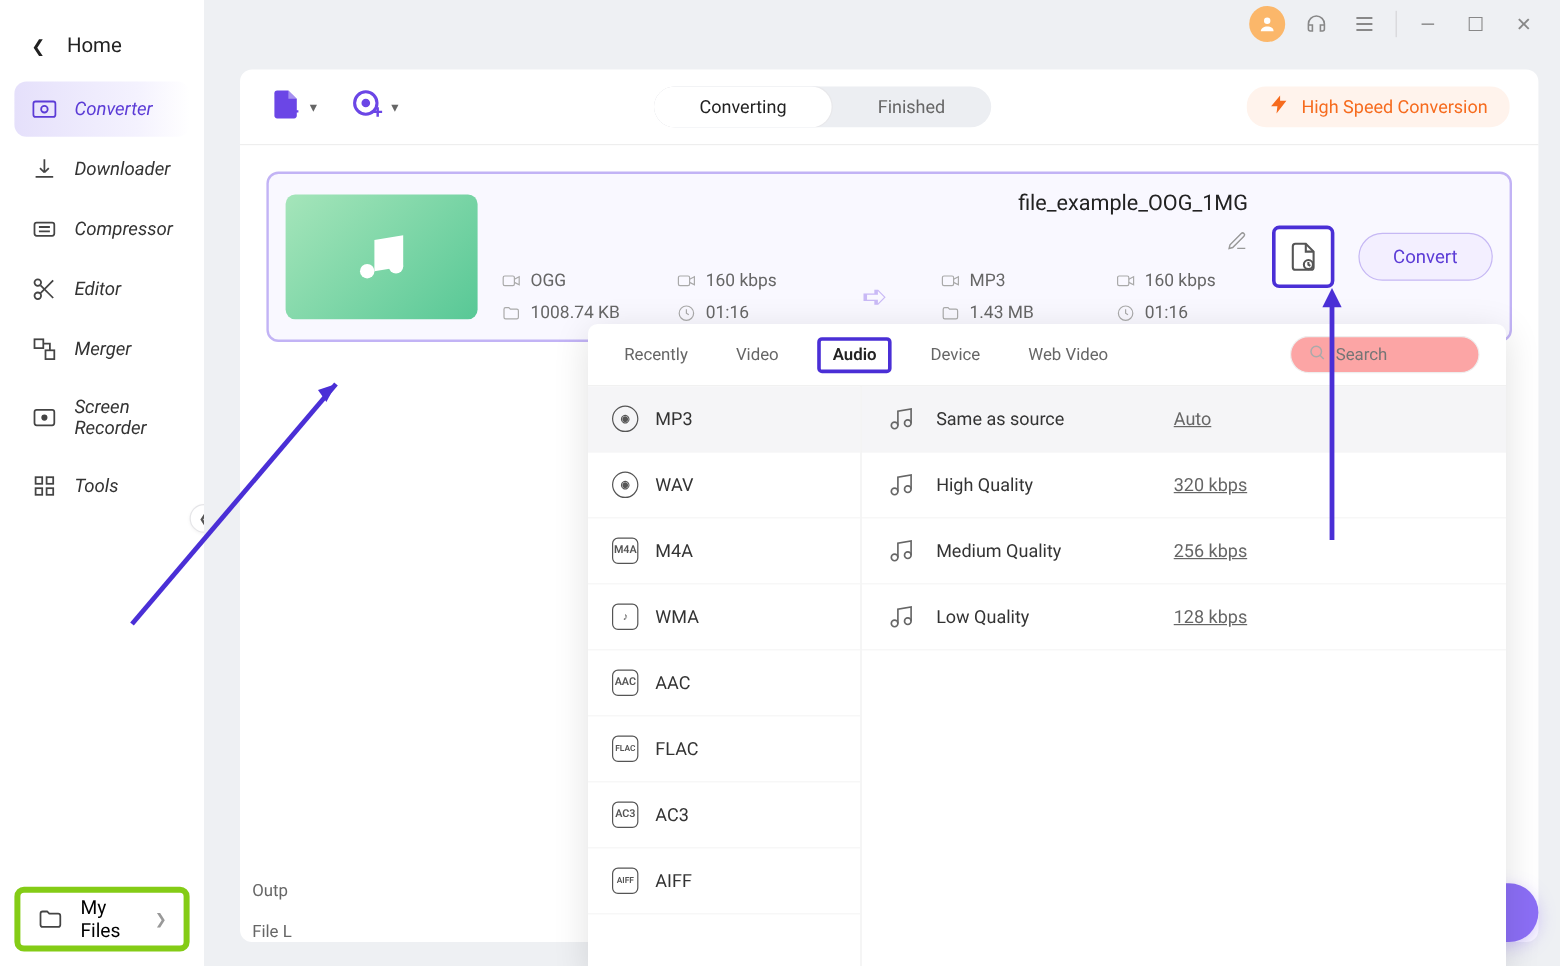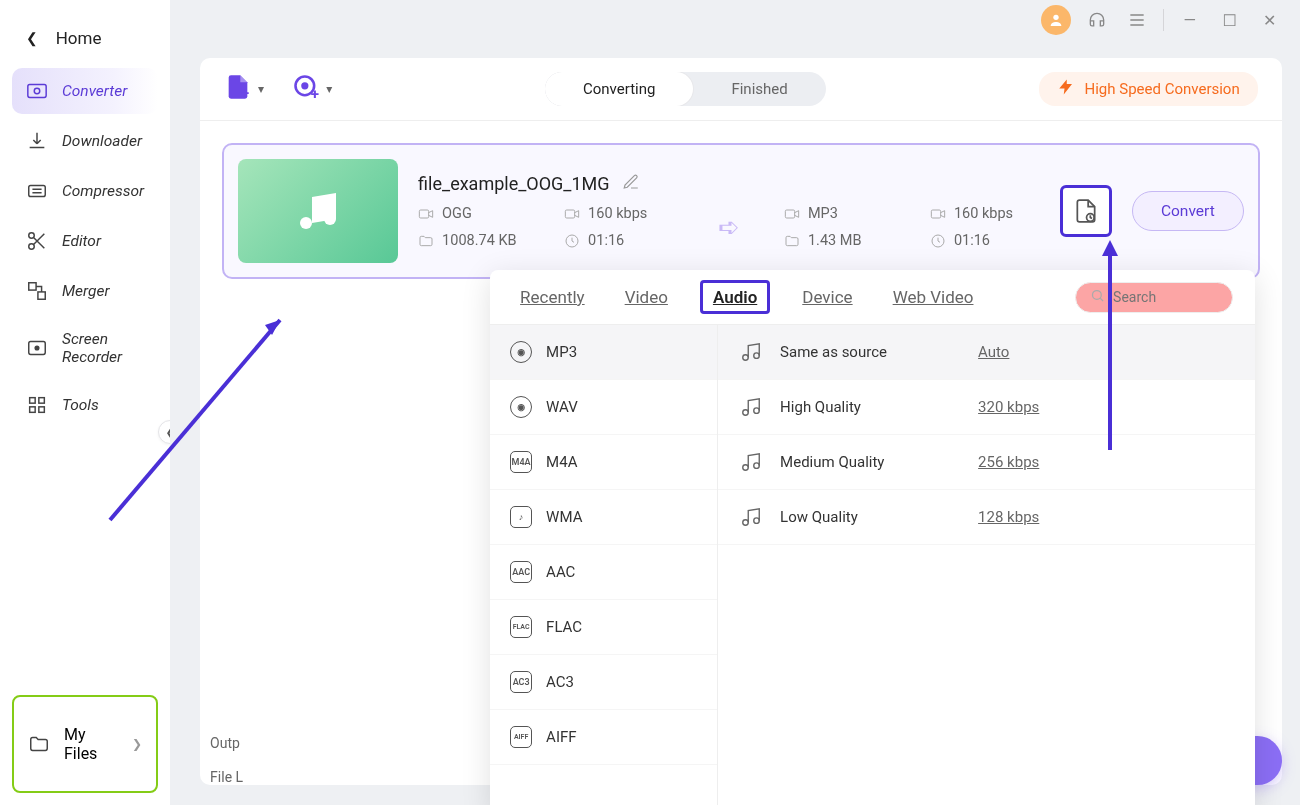--- a/index.html
+++ b/index.html
@@ -11,21 +11,21 @@
 .side-home { display: flex; align-items: center; padding: 16px 14px 20px 14px; gap: 18px; cursor: pointer; }
 .side-home .chev { font-size: 14px; color: #222; }
 .side-home .lbl { font-size: 17px; color: #222; }
 .side-list { display: flex; flex-direction: column; gap: 4px; }
 .side-item { display: flex; align-items: center; gap: 14px; padding: 12px 14px; border-radius: 10px; cursor: pointer; color: #333; font-size: 15.5px; font-style: italic; }
 .side-item.active { background: linear-gradient(90deg, #e5e0fb 0%, #f4f2fe 70%, #fff 100%); color: #5b3bd6; }
 .side-item.active .sic { color: #5b3bd6; }
 .sic { width: 22px; height: 22px; display: inline-flex; align-items: center; justify-content: center; color: #444; flex-shrink:0; }
 .sic svg { width: 22px; height: 22px; }
 .side-bottom { margin-top: auto; }
-.my-files { display: flex; align-items: center; gap: 14px; padding: 28px 14px; border: 2px solid #84cc16; border-radius: 8px; cursor: pointer; justify-content: space-between; }
+.my-files { display: flex; align-items: center; gap: 14px; padding: 3px 14px; border: 5px solid #84cc16; border-radius: 8px; cursor: pointer; justify-content: space-between; }
 .my-files .left { display:flex; align-items:center; gap:14px; }
 .collapse-btn { position: absolute; right: -12px; top: 420px; width: 24px; height: 24px; background: #fff; border: 1px solid #e5e5e8; border-radius: 50%; display:flex; align-items:center; justify-content:center; font-size:11px; color:#555; cursor:pointer; box-shadow: 0 1px 3px rgba(0,0,0,0.05);}
 
 
 .main { flex: 1; background: #eef0f3; height: 100%; display: flex; flex-direction: column; position: relative; }
 .titlebar { height: 40px; display:flex; align-items:center; justify-content:flex-end; padding: 0 18px; gap: 12px; }
 .titlebar .ib { width: 28px; height: 28px; display:inline-flex; align-items:center; justify-content:center; color:#888; cursor:pointer; font-size:16px; border-radius:50%;}
 .titlebar .avatar { background:#fbb76a; color:#fff; width:30px; height:30px; border-radius:50%; display:inline-flex; align-items:center; justify-content:center; }
 .titlebar .sep { width:1px; height:22px; background:#d5d5d8; }
 
@@ -39,36 +39,36 @@
 .seg { margin-left: auto; margin-right: auto; display:flex; background:#eceef2; border-radius: 20px; overflow:hidden; }
 .seg .sbtn { padding: 8px 38px; font-size:15px; color:#666; cursor:pointer; }
 .seg .sbtn.active { background:#fff; color:#222; border-radius:20px; box-shadow: 0 0 0 1px #e8e8eb; }
 .hsc { display:flex; align-items:center; gap:10px; background:#fff3ec; color:#f66b1e; padding: 6px 18px; border-radius:16px; font-size:15px; cursor:pointer; }
 .hsc .bolt { color:#f66b1e; }
 
 .file-row { margin: 22px 22px 0 22px; border:2px solid #c2b3f5; border-radius:10px; background:#f9f8ff; padding: 14px; display:flex; align-items:center; gap: 20px; position:relative; }
 .thumb { width: 160px; height: 104px; border-radius:8px; background: linear-gradient(135deg, #a5e5ba 0%, #58c896 100%); display:flex; align-items:center; justify-content:center; color:#fff; }
 .thumb svg { width:48px; height:48px; }
 .file-info { flex:1; display:flex; flex-direction:column; gap:10px; }
-.file-name-row { display:flex; align-items:flex-start; gap:12px; font-size:18px; color:#222; }
+.file-name-row { display:flex; align-items:flex-end; gap:12px; font-size:18px; color:#222;flex-direction:column; }
 .file-name-row .edit { color:#999; cursor:pointer; }
 .meta-row { display:flex; align-items:center; gap: 36px; }
 .meta-col { display:flex; flex-direction:column; gap: 10px; }
 .meta { display:flex; align-items:center; gap:8px; font-size:14.5px; color:#666; min-width:110px;}
 .meta .mi { width:16px; height:16px; color:#aaa; display:inline-flex; }
 .meta .mi svg { width:16px; height:16px; }
 .arrow-sep { color:#c9b9f6; font-size:26px; padding: 0 8px; }
 .format-btn { width:52px; height:52px; border:3px solid #4a2fd6; border-radius:6px; display:flex; align-items:center; justify-content:center; cursor:pointer; color:#555; background:#fff; }
 .format-btn svg { width:26px; height:26px; }
 .convert-btn { padding: 10px 28px; border:1px solid #c6b8f4; border-radius:20px; background:#f3efff; color:#5b3bd6; font-size:15.5px; cursor:pointer; }
 
 
 .dropdown { position:absolute; left: 320px; top: 270px; width: 765px; background:#fff; border-radius:8px; box-shadow: 0 6px 30px rgba(0,0,0,0.12); z-index: 10; display:flex; flex-direction:column; }
 .dd-tabs { display:flex; align-items:center; padding: 10px 22px; gap: 24px; border-bottom:1px solid #eee; }
-.dd-tab { font-size:17px; color:#666; cursor:pointer; padding: 6px 8px; text-decoration: underline; }
+.dd-tab { font-size:14px; color:#666; cursor:pointer; padding: 6px 8px; }
 .dd-tab.active { color:#222; font-weight:600; border:3px solid #4a2fd6; border-radius:4px; padding: 4px 10px; }
 .dd-search { margin-left:auto; display:flex; align-items:center; gap:8px; background:#fca5a5; border:1px solid #eee; border-radius:18px; padding:5px 14px; width:158px;justify-content:flex-end; }
 .dd-search input { border:none; background:transparent; outline:none; font-size:14px; width:100%; color:#555;}
 .dd-body { display:flex; height: 490px; }
 .dd-left { width: 228px; border-right:1px solid #eee; overflow-y:auto; position:relative; }
 .dd-left::-webkit-scrollbar{width:6px;} .dd-left::-webkit-scrollbar-thumb{background:#ddd;border-radius:3px;}
 .fmt-item { display:flex; align-items:center; gap:14px; padding: 16px 20px; font-size:15px; color:#333; cursor:pointer; border-bottom:1px solid #f5f5f5;}
 .fmt-item.selected { background:#f5f5f7; }
 .fmt-icon { width:22px; height:22px; border:1.5px solid #555; border-radius:5px; display:inline-flex; align-items:center; justify-content:center; font-size:9px; font-weight:600; color:#555; flex-shrink:0;}
 .fmt-icon.round { border-radius:50%; }

